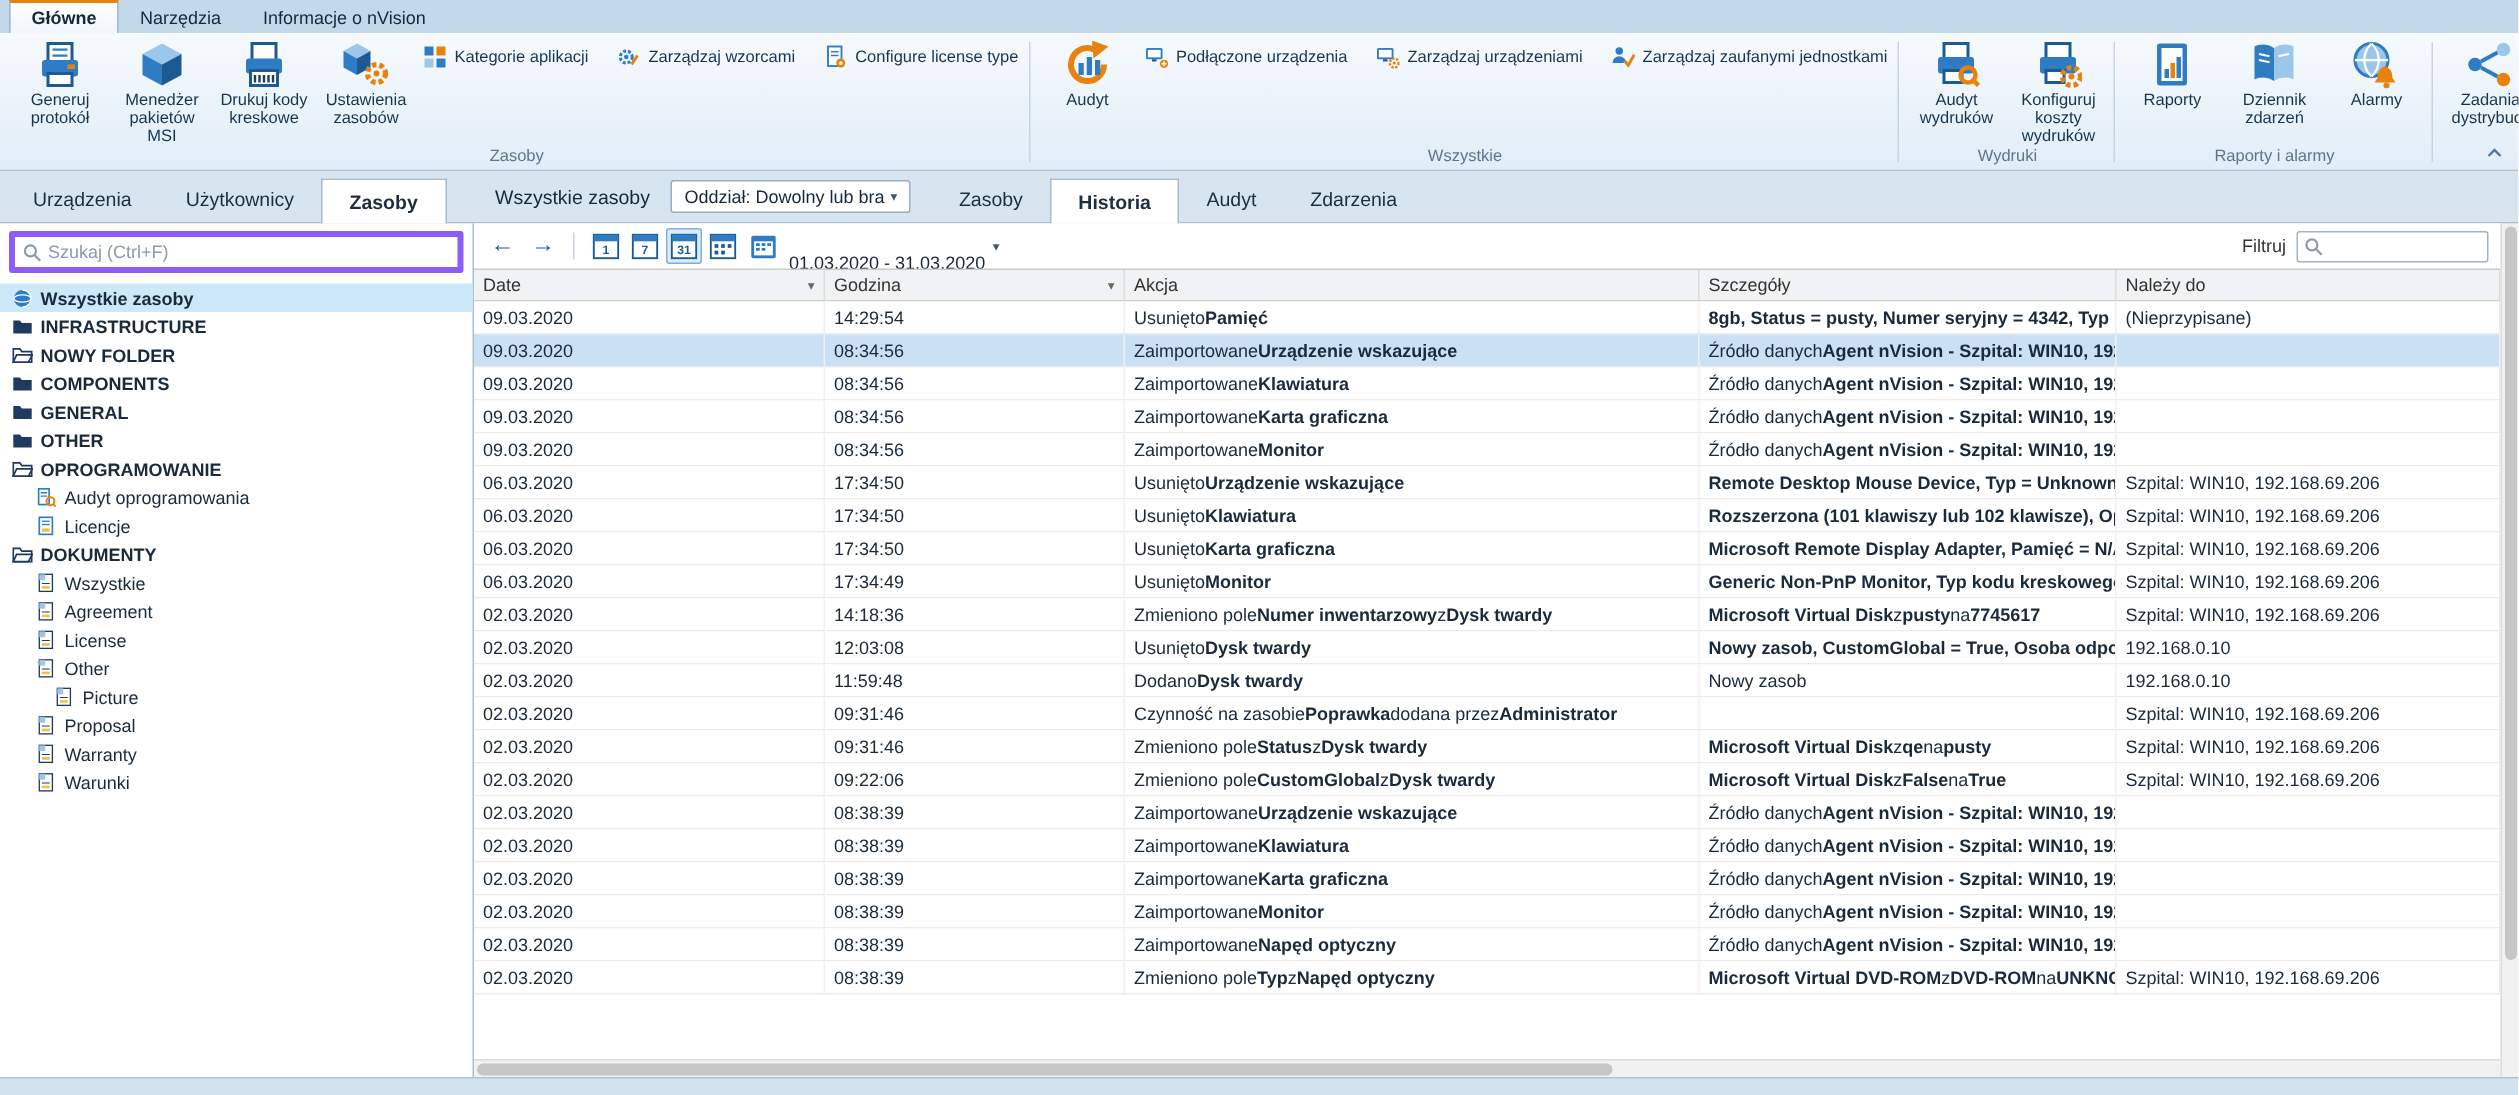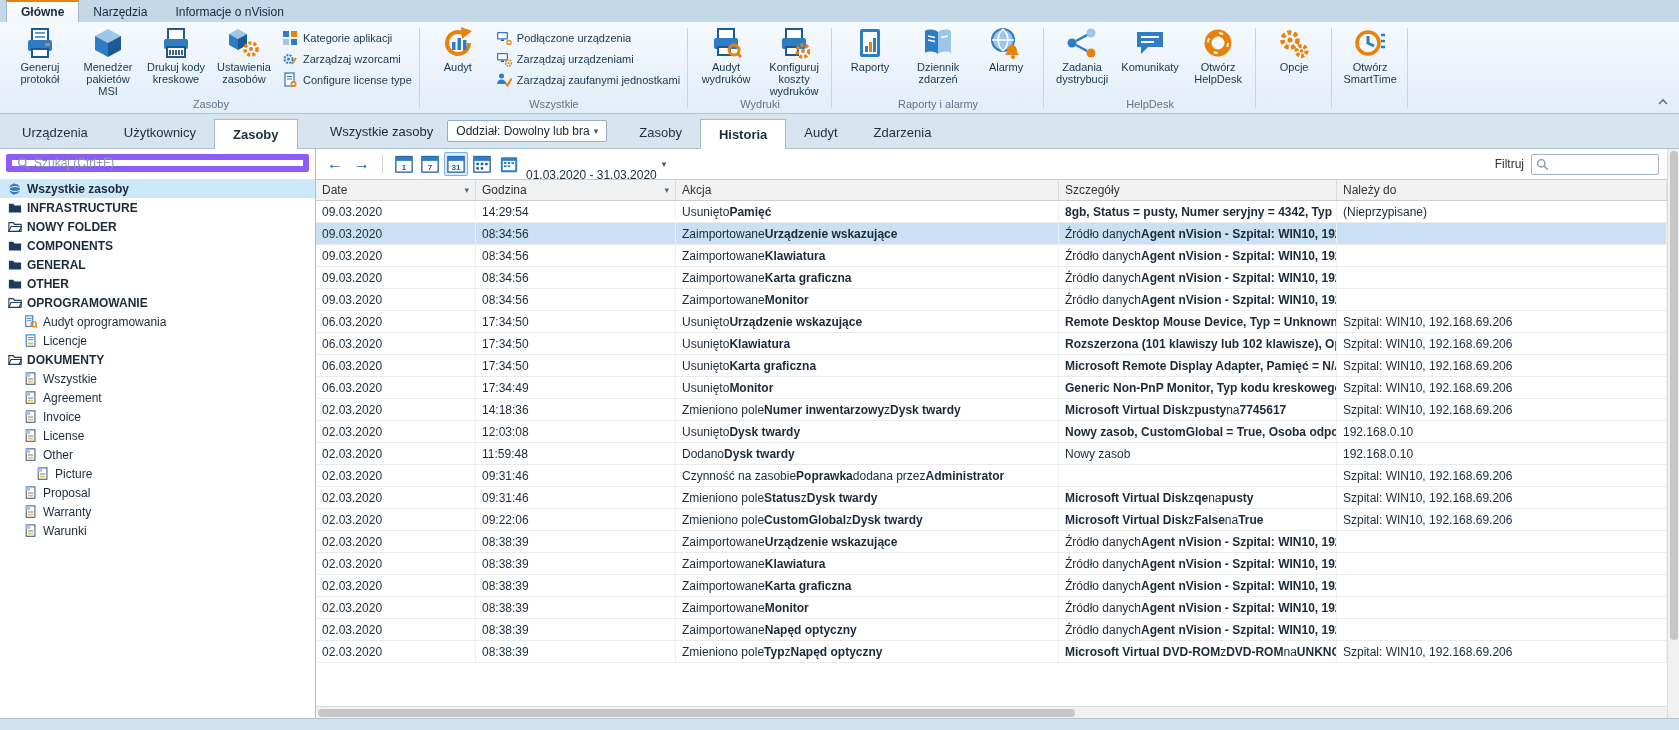--- a/index.html
+++ b/index.html
@@ -15,41 +15,41 @@
 
   
   .ribbon { height:92px; background:linear-gradient(#f6fafd,#e1edf8); border-bottom:1px solid #b3c7d8; position:relative; flex:none; }
   .ribbon-groups { display:flex; height:100%; align-items:stretch; padding:1px 2px 0; }
   .rgroup { display:flex; flex-direction:column; position:relative; padding:0 4px; }
   .rgroup::after { content:""; position:absolute; right:0; top:5px; bottom:5px; width:1px; background:#c4d5e3; }
   .rgroup-items { flex:1; display:flex; align-items:flex-start; }
   .rgroup-caption { height:16px; line-height:15px; text-align:center; font-size:11px; color:#60748a; }
   .bigbtn { width:68px; height:74px; display:flex; flex-direction:column; align-items:center; padding-top:3px; border:1px solid transparent; border-radius:3px; cursor:default; }
   .bigbtn .lbl { font-size:11px; line-height:12px; text-align:center; color:#17354f; margin-top:2px; max-width:66px; }
-  .smallcol { display:flex; flex-direction:column; gap:5px; padding:7px 4px 0 4px; }
+  .smallcol { display:flex; flex-direction:row; gap:19px; padding:7px 4px 0 4px; }
   .smallbtn { display:flex; align-items:center; gap:5px; font-size:11px; color:#17354f; white-space:nowrap; cursor:default; }
   .ic { display:inline-flex; align-items:center; justify-content:center; flex:none; }
   .collapse { position:absolute; right:10px; bottom:4px; color:#5a7894; cursor:pointer; }
 
   
   .viewbar { height:35px; background:#d7e5f1; border-bottom:1px solid #a9bfd2; display:flex; align-items:flex-end; flex:none; }
   .maintabs { display:flex; width:316px; padding-left:4px; }
   .mtab, .stab { padding:7px 18px 6px; font-size:13px; color:#1c2f42; cursor:default; position:relative; }
   .mtab.active, .stab.active { background:#fff; font-weight:bold; border:1px solid #a6bccd; border-bottom:none; bottom:-1px; z-index:2; padding-bottom:7px; }
   .view-title { align-self:center; margin:0 14px 0 14px; font-size:13px; color:#16283c; white-space:nowrap; }
   .branch-dd { align-self:center; display:flex; align-items:center; gap:4px; background:#fff; border:1px solid #96aec2; border-radius:2px; padding:3px 8px; font-size:12px; color:#16283c; cursor:pointer; white-space:nowrap; }
   .dd-arrow { font-size:9px; color:#44586c; }
   .subtabs { display:flex; margin-left:14px; }
   .stab { font-size:13px; }
 
   
   .content { flex:1; display:flex; min-height:0; }
   .left { width:316px; flex:none; background:#fff; border-right:1px solid #a9bfd2; display:flex; flex-direction:column; }
   .search-row { padding:5px 6px 4px; }
-  .search-box { display:flex; align-items:center; gap:4px; border:6px solid #8b5cf6; border-radius:2px; height:18px; padding:0 5px; background:#fff; }
+  .search-box { display:flex; align-items:center; gap:4px; border:4px solid #8b5cf6; border-radius:2px; height:28px; padding:0 5px; background:#fff; }
   .search-box input { border:none; outline:none; flex:1; font-size:12px; font-family:inherit; color:#333; background:transparent; }
   .search-box input::placeholder { color:#8d9aa7; }
   .tree { flex:1; overflow:hidden; padding-top:3px; }
   .titem { height:19px; display:flex; align-items:center; gap:5px; font-size:12px; white-space:nowrap; cursor:default; }
   .titem.b { font-weight:bold; }
   .titem.selected { background:#cde9f9; }
 
   .right { flex:1; display:flex; flex-direction:column; min-width:0; background:#fff; }
   .toolbar { height:30px; flex:none; display:flex; align-items:center; gap:5px; padding:0 8px; background:#fff; }
   .navarrow { font-size:16px; font-weight:bold; color:#2b5d8c; padding:0 3px; cursor:pointer; }
@@ -66,21 +66,21 @@
   .grid { flex:1; display:flex; flex-direction:column; min-height:0; border-top:1px solid #c9c9c9; overflow:hidden; }
   .ghead { display:flex; height:21px; flex:none; background:#f1f2f3; border-bottom:1px solid #cfcfcf; color:#333; }
   .gcell { padding:0 6px; display:flex; align-items:center; border-right:1px solid #dcdcdc; overflow:hidden; white-space:nowrap; }
   .hc { justify-content:space-between; }
   .sorta { font-size:9px; color:#5a6a78; padding-left:4px; cursor:pointer; }
   .gbody { flex:none; }
   .grow { display:flex; height:22px; border-bottom:1px solid #ebebeb; background:#fff; }
   .grow.selected { background:#c9e0f5; }
   .grow .gcell { border-right:1px solid #f0f0f0; }
   .bseg { font-weight:bold; }
-  .c0 { width:160px;align-items:center; } .c1 { width:200px; } .c2 { width:383px; } .c3 { width:278px; } .c4 { flex:1; }
+  .c0 { width:234px;align-items:center; } .c1 { width:200px; } .c2 { width:383px; } .c3 { width:278px; } .c4 { flex:1; }
 
   .hscroll { height:12px; flex:none; background:#f1f1f1; border-top:1px solid #dcdcdc; position:relative; }
   .hthumb { position:absolute; left:2px; top:2px; height:8px; width:56%; background:#c6c6c6; border-radius:4px; }
   .vscroll { width:12px; flex:none; background:#f1f1f1; border-left:1px solid #dcdcdc; position:relative; }
   .vthumb { position:absolute; top:2px; left:2px; width:8px; height:86%; background:#c6c6c6; border-radius:4px; }
 
   .statusbar { height:12px; flex:none; background:#d3e2ef; border-top:1px solid #b0c4d6; }
 </style>
 </head>
 <body>
@@ -521,31 +521,20 @@
           <div class="titem  " style="padding-left:24px">
             <span class="ic" style="width:14px;height:14px">
               <svg width="14" height="14" viewBox="0 0 32 32">
                 <rect x="5" y="2" width="20" height="26" fill="#fff" stroke="#1f3a5f" stroke-width="2"></rect>
                 <rect x="5" y="2" width="9" height="9" fill="#9cc6ea"></rect>
                 <line x1="9" y1="16" x2="21" y2="16" stroke="#1f3a5f" stroke-width="1.5"></line>
                 <rect x="9" y="20" width="12" height="4" fill="#f2c140"></rect>
               </svg>
             </span>
             <span>Agreement</span>
-          </div>
-          <div class="titem  " style="padding-left:24px">
-            <span class="ic" style="width:14px;height:14px">
-              <svg width="14" height="14" viewBox="0 0 32 32">
-                <rect x="5" y="2" width="20" height="26" fill="#fff" stroke="#1f3a5f" stroke-width="2"></rect>
-                <rect x="5" y="2" width="9" height="9" fill="#9cc6ea"></rect>
-                <line x1="9" y1="16" x2="21" y2="16" stroke="#1f3a5f" stroke-width="1.5"></line>
-                <rect x="9" y="20" width="12" height="4" fill="#f2c140"></rect>
-              </svg>
-            </span>
-            <span>Invoice</span>
           </div>
           <div class="titem  " style="padding-left:24px">
             <span class="ic" style="width:14px;height:14px">
               <svg width="14" height="14" viewBox="0 0 32 32">
                 <rect x="5" y="2" width="20" height="26" fill="#fff" stroke="#1f3a5f" stroke-width="2"></rect>
                 <rect x="5" y="2" width="9" height="9" fill="#9cc6ea"></rect>
                 <line x1="9" y1="16" x2="21" y2="16" stroke="#1f3a5f" stroke-width="1.5"></line>
                 <rect x="9" y="20" width="12" height="4" fill="#f2c140"></rect>
               </svg>
             </span>

